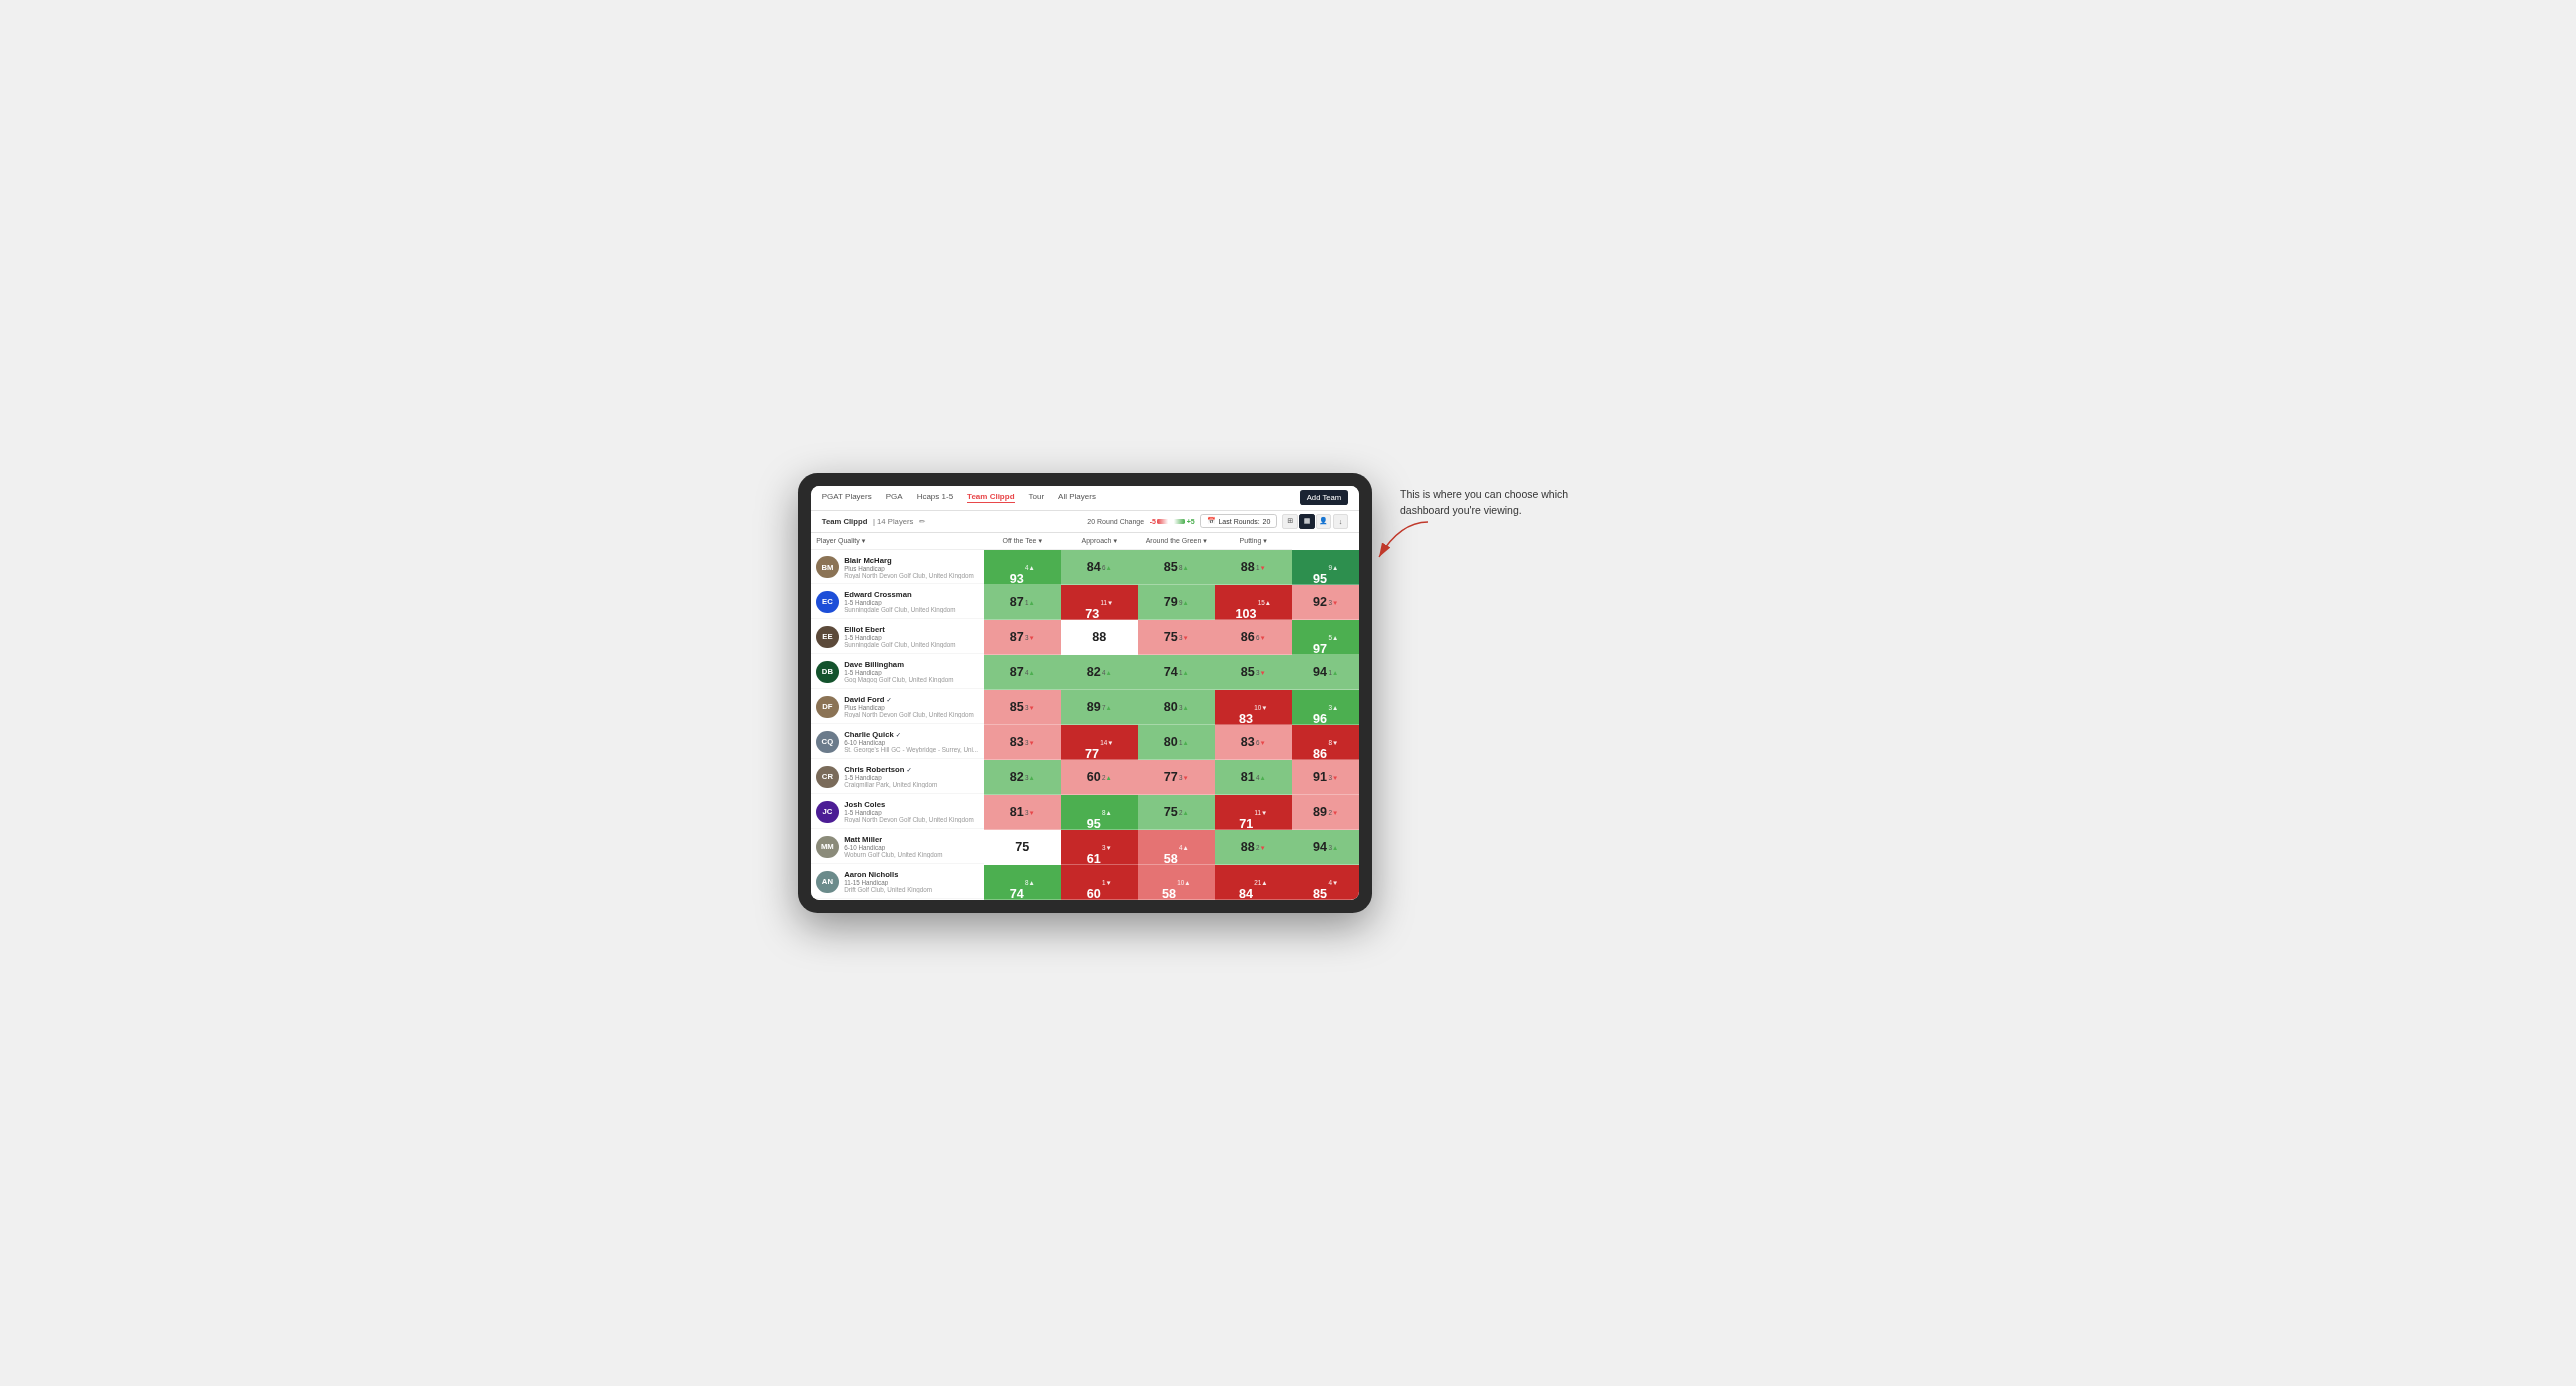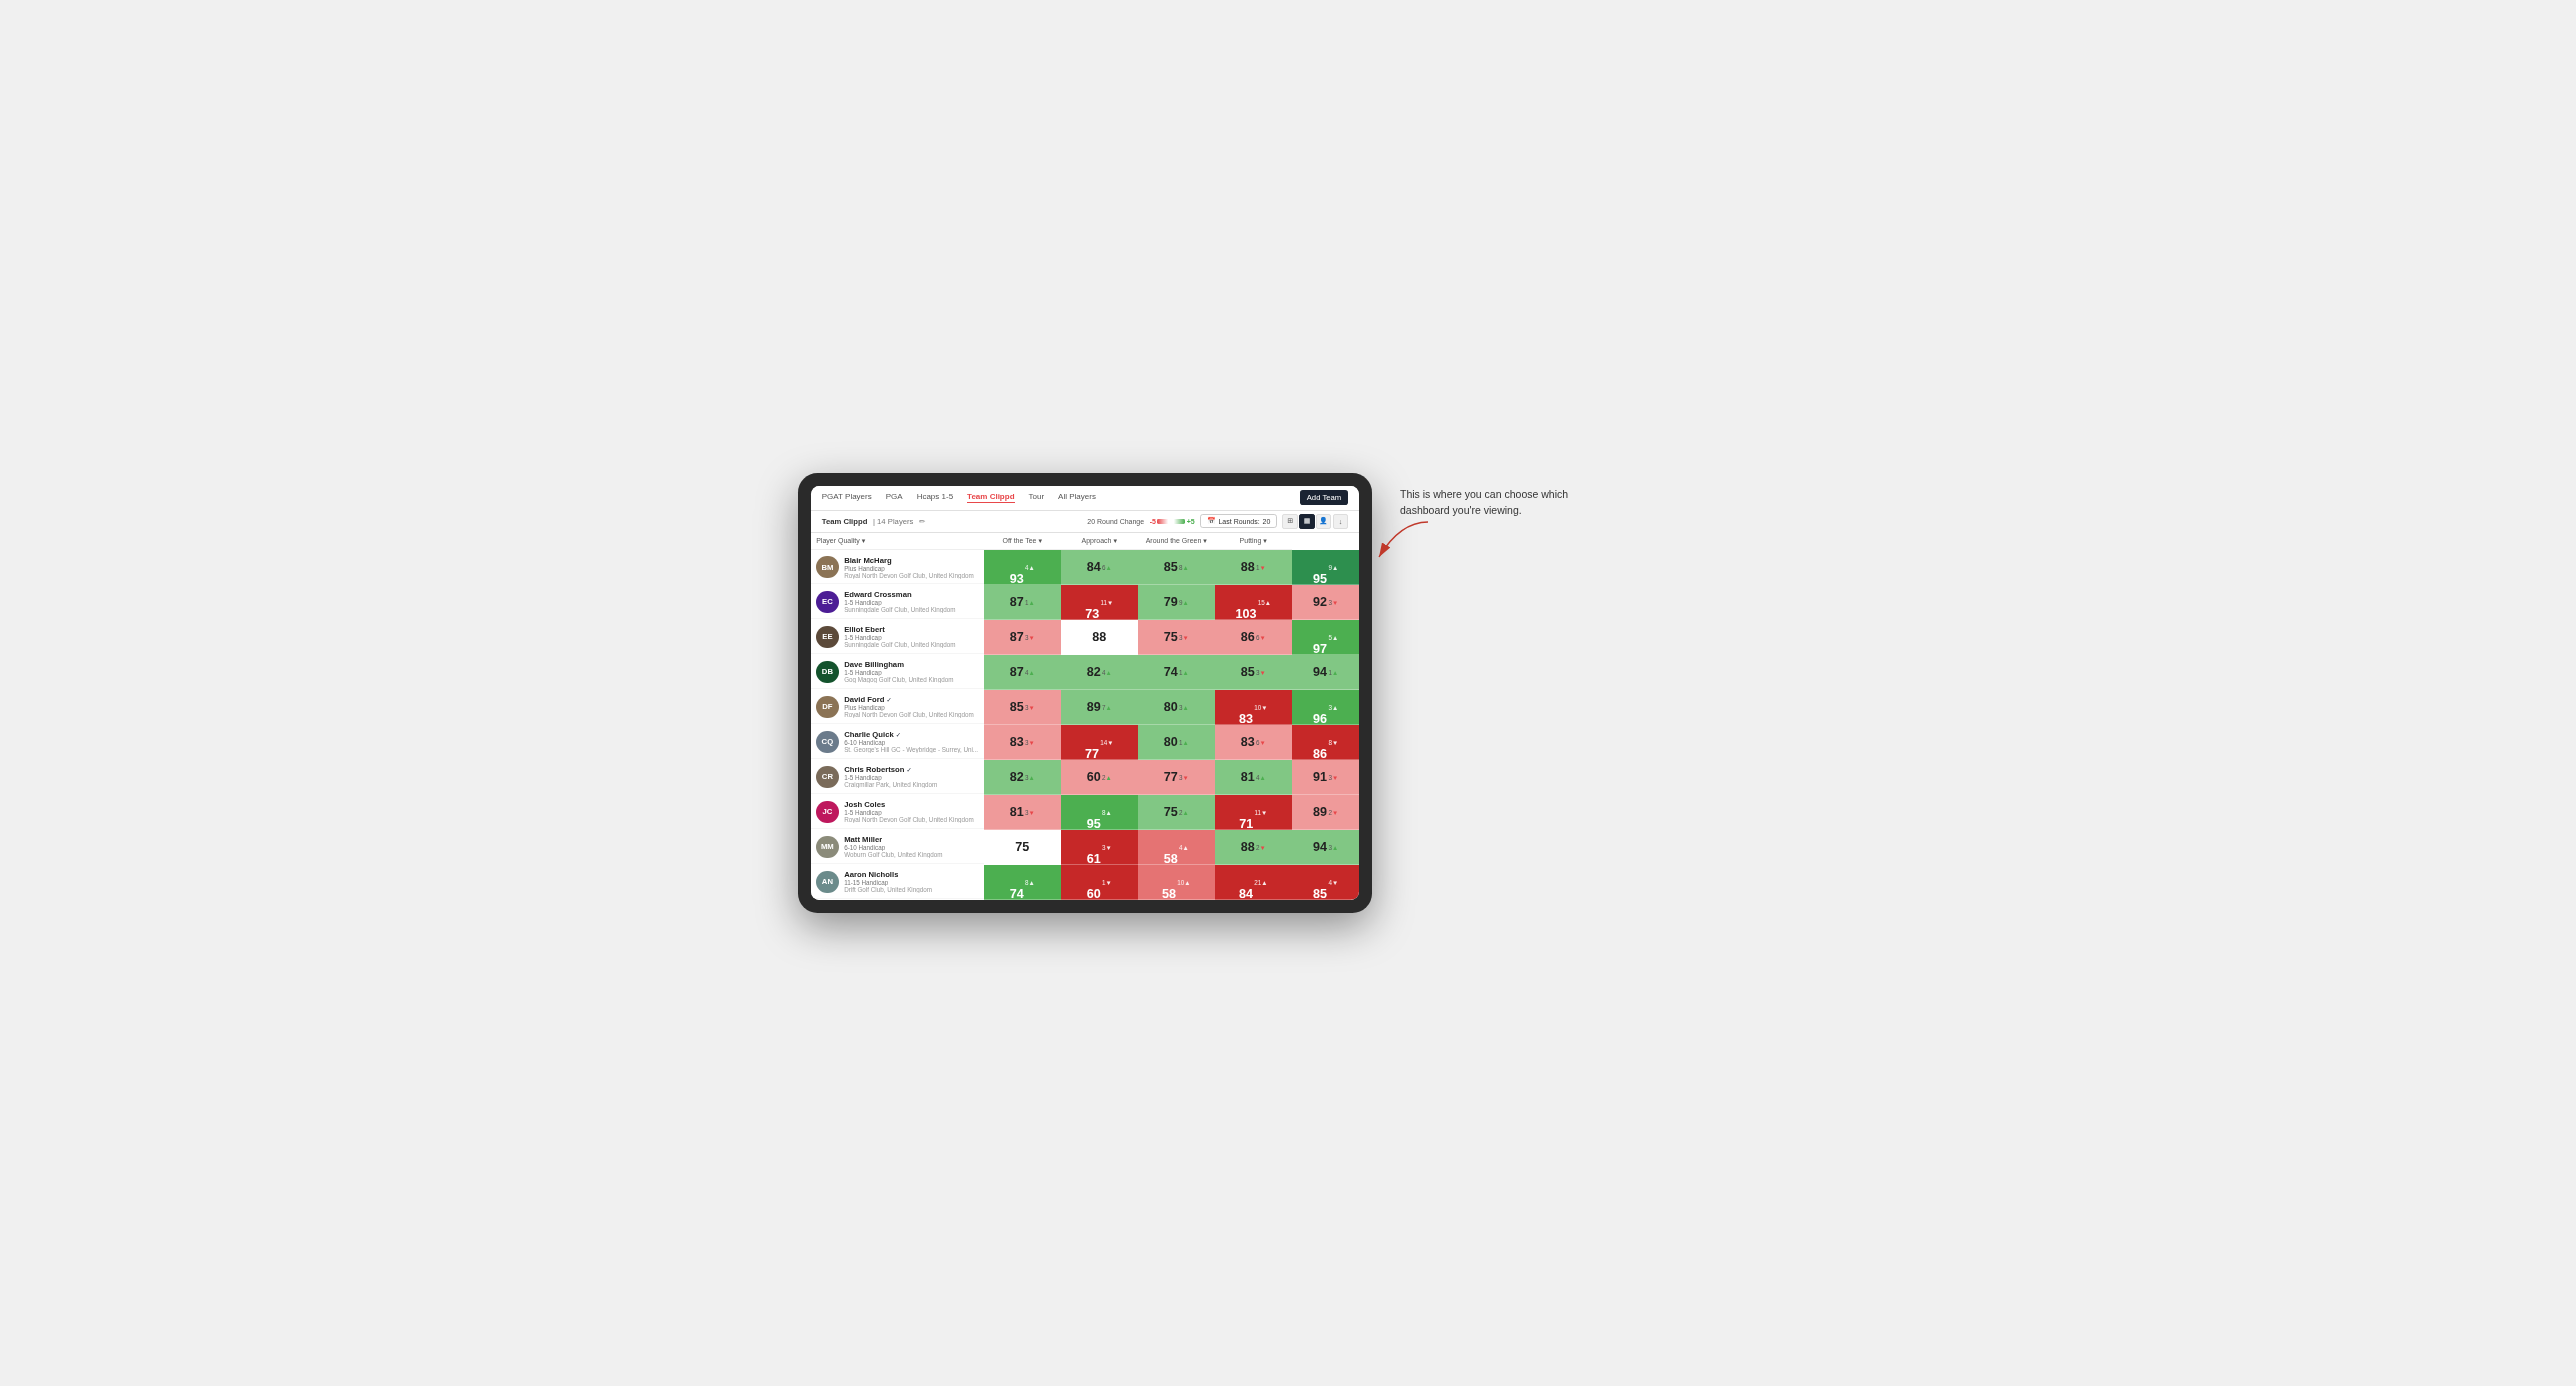--- a/index.html
+++ b/index.html
@@ -505,21 +505,21 @@
                     <span class="score-change white">
                       <span>9</span>
                       <span class="arrow-up white">▲</span>
                     </span>
                   </div>
                 </td>
               </tr>
               <tr>
                 <td>
                   <div class="player-cell">
-                    <div class="player-avatar" style="background: #4c1d95;">EC</div>
+                    <div class="player-avatar" style="background: #1d4ed8;">EC</div>
                     <div class="player-info">
                       <div class="player-name-row">
                         <span class="player-name">Edward Crossman</span>
                       </div>
                       <div class="player-handicap">1-5 Handicap</div>
                       <div class="player-club">Sunningdale Golf Club, United Kingdom</div>
                     </div>
                   </div>
                 </td>
                 <td class="score-cell" style="background-color: rgb(129, 199, 132);">
@@ -858,21 +858,21 @@
                     <span class="score-change">
                       <span>3</span>
                       <span class="arrow-down">▼</span>
                     </span>
                   </div>
                 </td>
               </tr>
               <tr>
                 <td>
                   <div class="player-cell">
-                    <div class="player-avatar" style="background: #be185d;">JC</div>
+                    <div class="player-avatar" style="background: #4c1d95;">JC</div>
                     <div class="player-info">
                       <div class="player-name-row">
                         <span class="player-name">Josh Coles</span>
                       </div>
                       <div class="player-handicap">1-5 Handicap</div>
                       <div class="player-club">Royal North Devon Golf Club, United Kingdom</div>
                     </div>
                   </div>
                 </td>
                 <td class="score-cell" style="background-color: rgb(239, 154, 154);">

